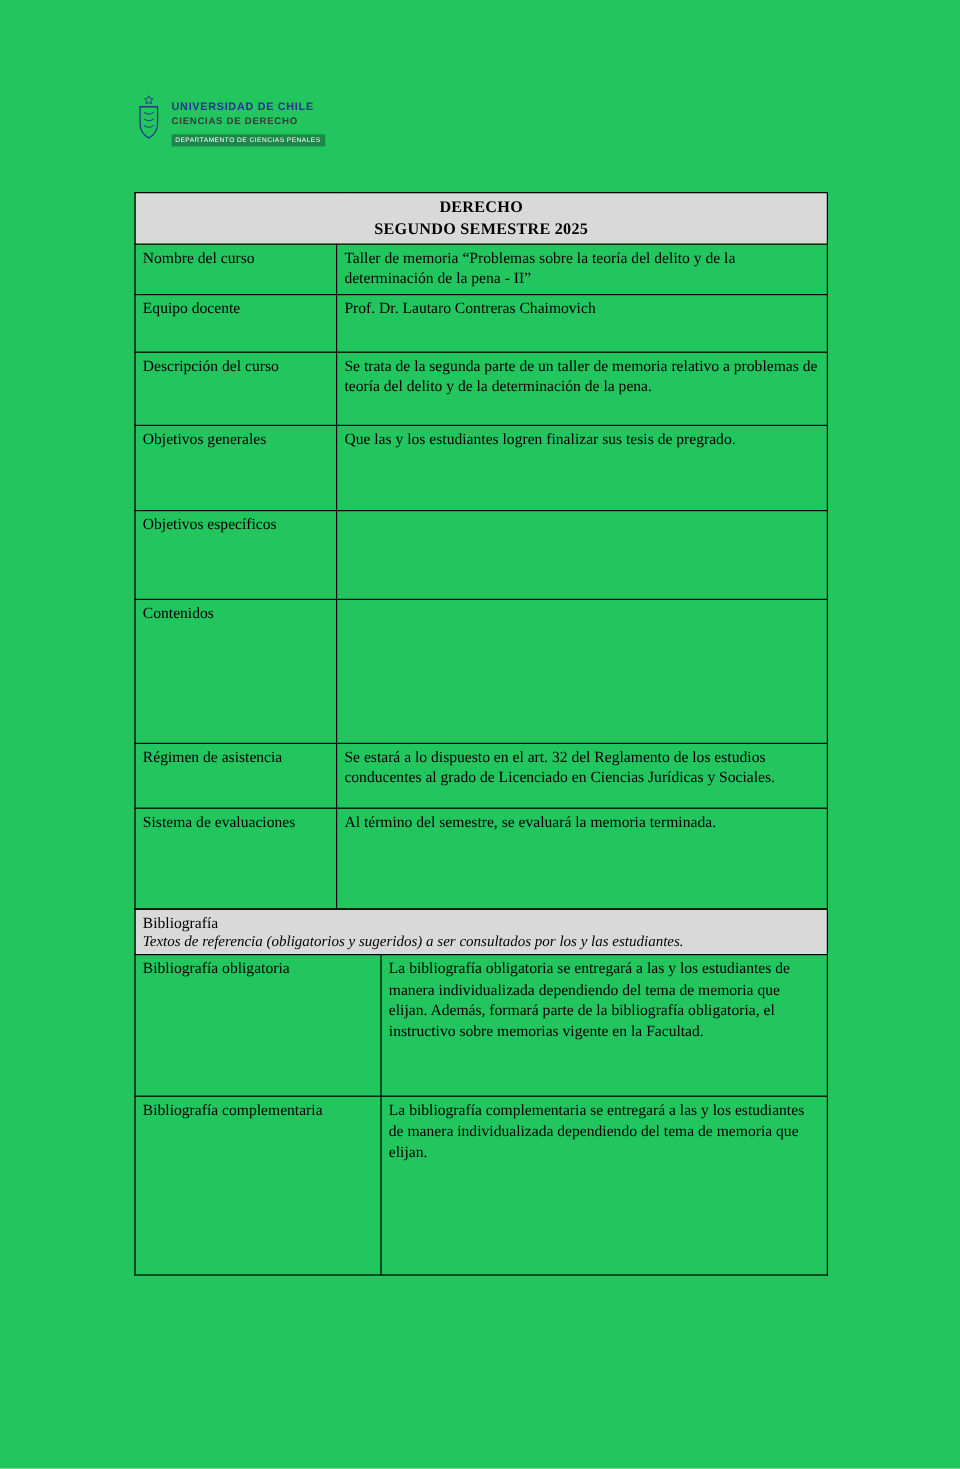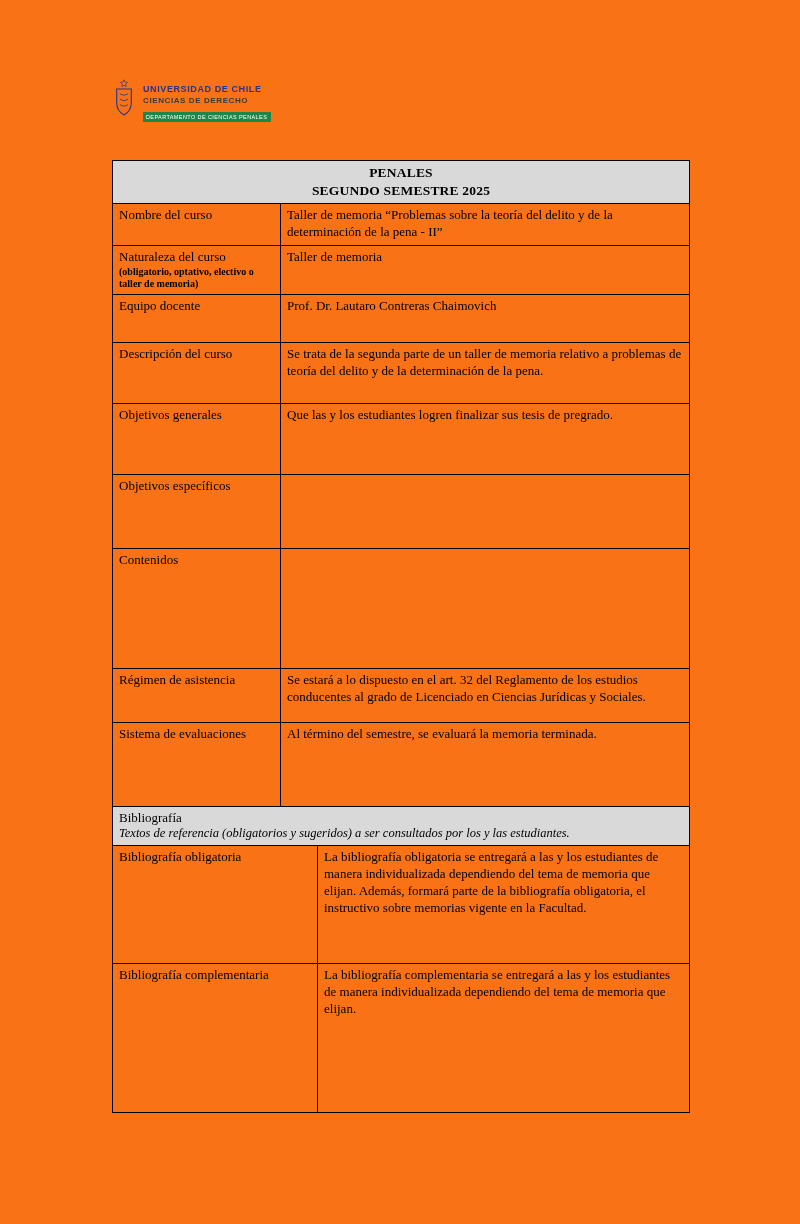--- a/index.html
+++ b/index.html
@@ -8,21 +8,21 @@
     background: #ffffff;
   }
   body {
     font-family: "Liberation Serif", "DejaVu Serif", serif;
     color: #000;
   }
   .page {
     position: relative;
     width: 800px;
     height: 1224px;
-    background: #f97316;
+    background: #22c55e;
     overflow: hidden;
   }
 
   
   .letterhead {
     position: absolute;
     left: 112px;
     top: 78px;
     display: flex;
     align-items: flex-start;
@@ -148,37 +148,30 @@
 
   <div class="table-wrap">
     <table class="main-table">
       <colgroup>
           <col class="c1">
           <col class="c2">
         </colgroup>
       <tbody>
         <tr class="thead-row" style="height:33px">
           <td colspan="2">
-            <div class="t1">PENALES</div>
+            <div class="t1">DERECHO</div>
             <div class="t2">SEGUNDO SEMESTRE 2025</div>
           </td>
         </tr>
 
         <tr style="height:42px">
           <td class="lbl">Nombre del curso</td>
           <td class="val">Taller de memoria “Problemas sobre la teoría del delito y de la determinación de la pena - II”</td>
         </tr>
 
-        <tr style="height:46px">
-          <td class="lbl">
-            <span>Naturaleza del curso</span>
-            <span class="label-note">(obligatorio, optativo, electivo o taller de memoria)</span>
-          </td>
-          <td class="val">Taller de memoria</td>
-        </tr>
 
 
         <tr style="height:48px">
           <td class="lbl">Equipo docente</td>
           <td class="val">Prof. Dr. Lautaro Contreras Chaimovich</td>
         </tr>
 
         <tr style="height:61px">
           <td class="lbl">Descripción del curso</td>
           <td class="val">Se trata de la segunda parte de un taller de memoria relativo a problemas de teoría del delito y de la determinación de la pena.</td>

